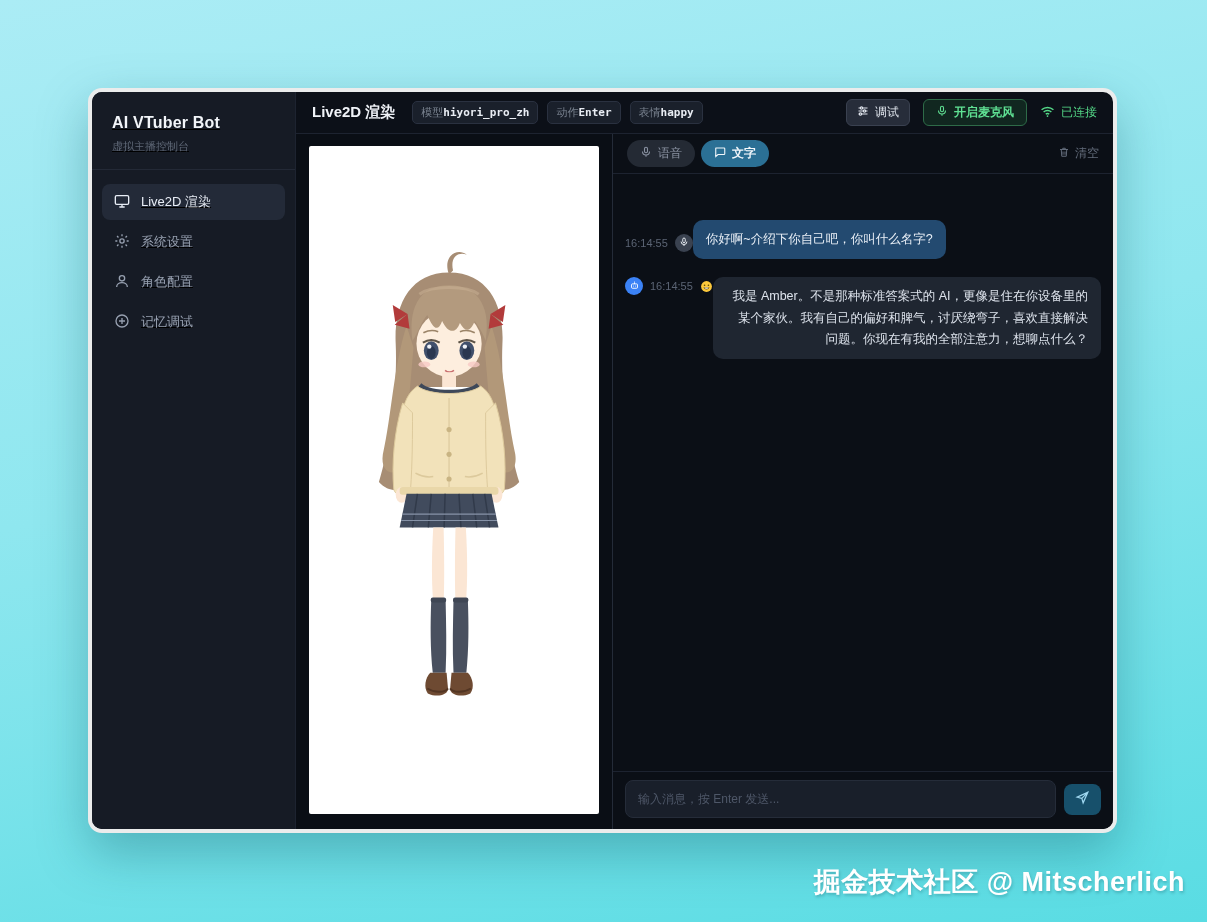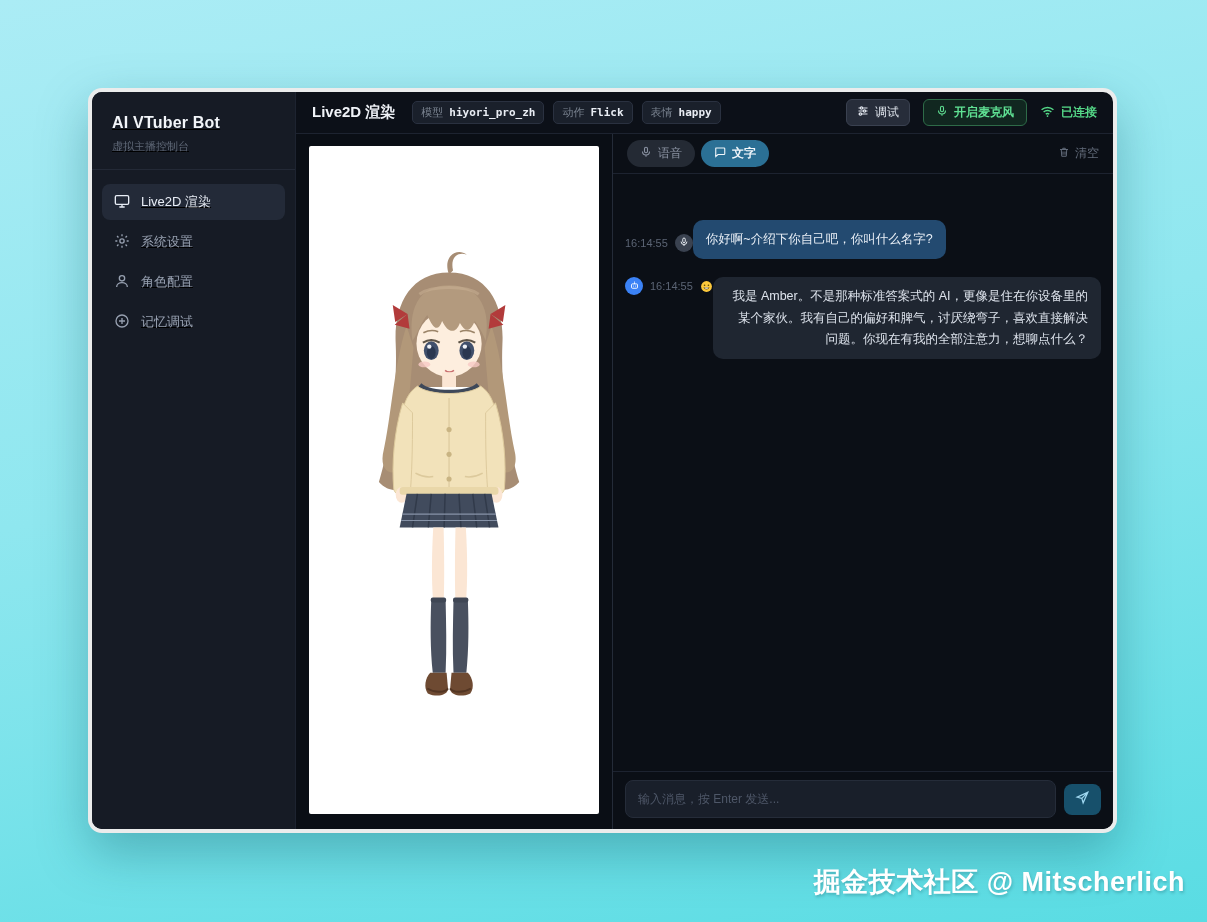--- a/index.html
+++ b/index.html
@@ -21,27 +21,27 @@
   .side-title { font-size:16px; font-weight:700; color:#f2f5f9; letter-spacing:.2px; }
   .side-sub { font-size:11px; color:#5f6877; margin-top:7px; }
   .menu { padding:14px 10px; }
   .menu-item { display:flex; align-items:center; gap:11px; height:36px; padding:0 12px; border-radius:8px; color:#97a0b0; font-size:13px; margin-bottom:4px; cursor:pointer; }
   .menu-item.active { background:#232a38; color:#e8edf5; }
   .menu-item svg { flex-shrink:0; }
   
   .main { flex:1; display:flex; flex-direction:column; min-width:0; }
   .hdr { height:42px; display:flex; align-items:center; padding:0 16px; border-bottom:1px solid #1d2330; gap:9px; flex-shrink:0; }
   .hdr-title { font-size:15px; font-weight:700; color:#f0f3f8; margin-right:8px; }
-  .badge { display:flex; align-items:center; gap:6px; background:#1a202b; border:1px solid #2a3140; border-radius:5px; padding:3px 8px; font-size:11px; }
+  .badge { display:flex; align-items:center; background:#1a202b; border:1px solid #2a3140; border-radius:5px; padding:3px 8px; font-size:11px; }
   .badge-label { color:#79828f; }
   .badge-value { color:#e9edf4; font-family:"DejaVu Sans Mono","Liberation Mono",monospace; font-weight:700; }
   .hdr-right { margin-left:auto; display:flex; align-items:center; gap:13px; }
   .btn-debug { display:flex; align-items:center; gap:6px; background:#272d3a; border:1px solid #3a4150; color:#dfe4ec; font-size:12px; border-radius:6px; padding:4px 10px; cursor:pointer; }
   .btn-mic { display:flex; align-items:center; gap:6px; background:rgba(52,199,94,.13); border:1px solid #2e6b48; color:#5fe093; font-size:12px; font-weight:700; border-radius:6px; padding:4px 12px; cursor:pointer; }
-  .conn { display:flex; align-items:center; gap:6px; color:#55d988; font-size:12px; font-weight:700; }
+  .conn { display:flex; align-items:center; gap:6px; color:#55d988; font-size:12px; font-weight:400; }
   
   .content { flex:1; display:flex; min-height:0; }
   .stage { width:317px; flex-shrink:0; background:#0a0e15; border-right:1px solid #242b38; padding:12px 0 15px; display:flex; justify-content:center; }
   .canvas { width:290px; background:#ffffff; border-radius:2px; overflow:hidden; display:flex; }
   .canvas svg { width:100%; height:100%; }
   
   .chat { flex:1; display:flex; flex-direction:column; background:#0b0f16; min-width:0;gap:32px; }
   .chat-bar { height:40px; display:flex; align-items:center; gap:6px; padding:0 14px; border-bottom:1px solid #1d2330; flex-shrink:0; }
   .tab { display:flex; align-items:center; gap:6px; font-size:12px; border-radius:14px; padding:5px 13px; cursor:pointer; }
   .tab.inactive { background:#242a34; color:#8b93a3; }
@@ -120,21 +120,21 @@
   <div class="main">
 
     <div class="hdr">
       <div class="hdr-title">Live2D 渲染</div>
       <div class="badge">
         <span class="badge-label">模型</span>
         <span class="badge-value">hiyori_pro_zh</span>
       </div>
       <div class="badge">
         <span class="badge-label">动作</span>
-        <span class="badge-value">Flick</span>
+        <span class="badge-value">Enter</span>
       </div>
       <div class="badge">
         <span class="badge-label">表情</span>
         <span class="badge-value">happy</span>
       </div>
       <div class="hdr-right">
         <button class="btn-debug">
           <span>
             <svg width="12" height="12" viewBox="0 0 24 24" fill="none" stroke="currentColor" stroke-width="2.4">
                 <path d="M3 6h18M3 12h18M3 18h18"></path>

